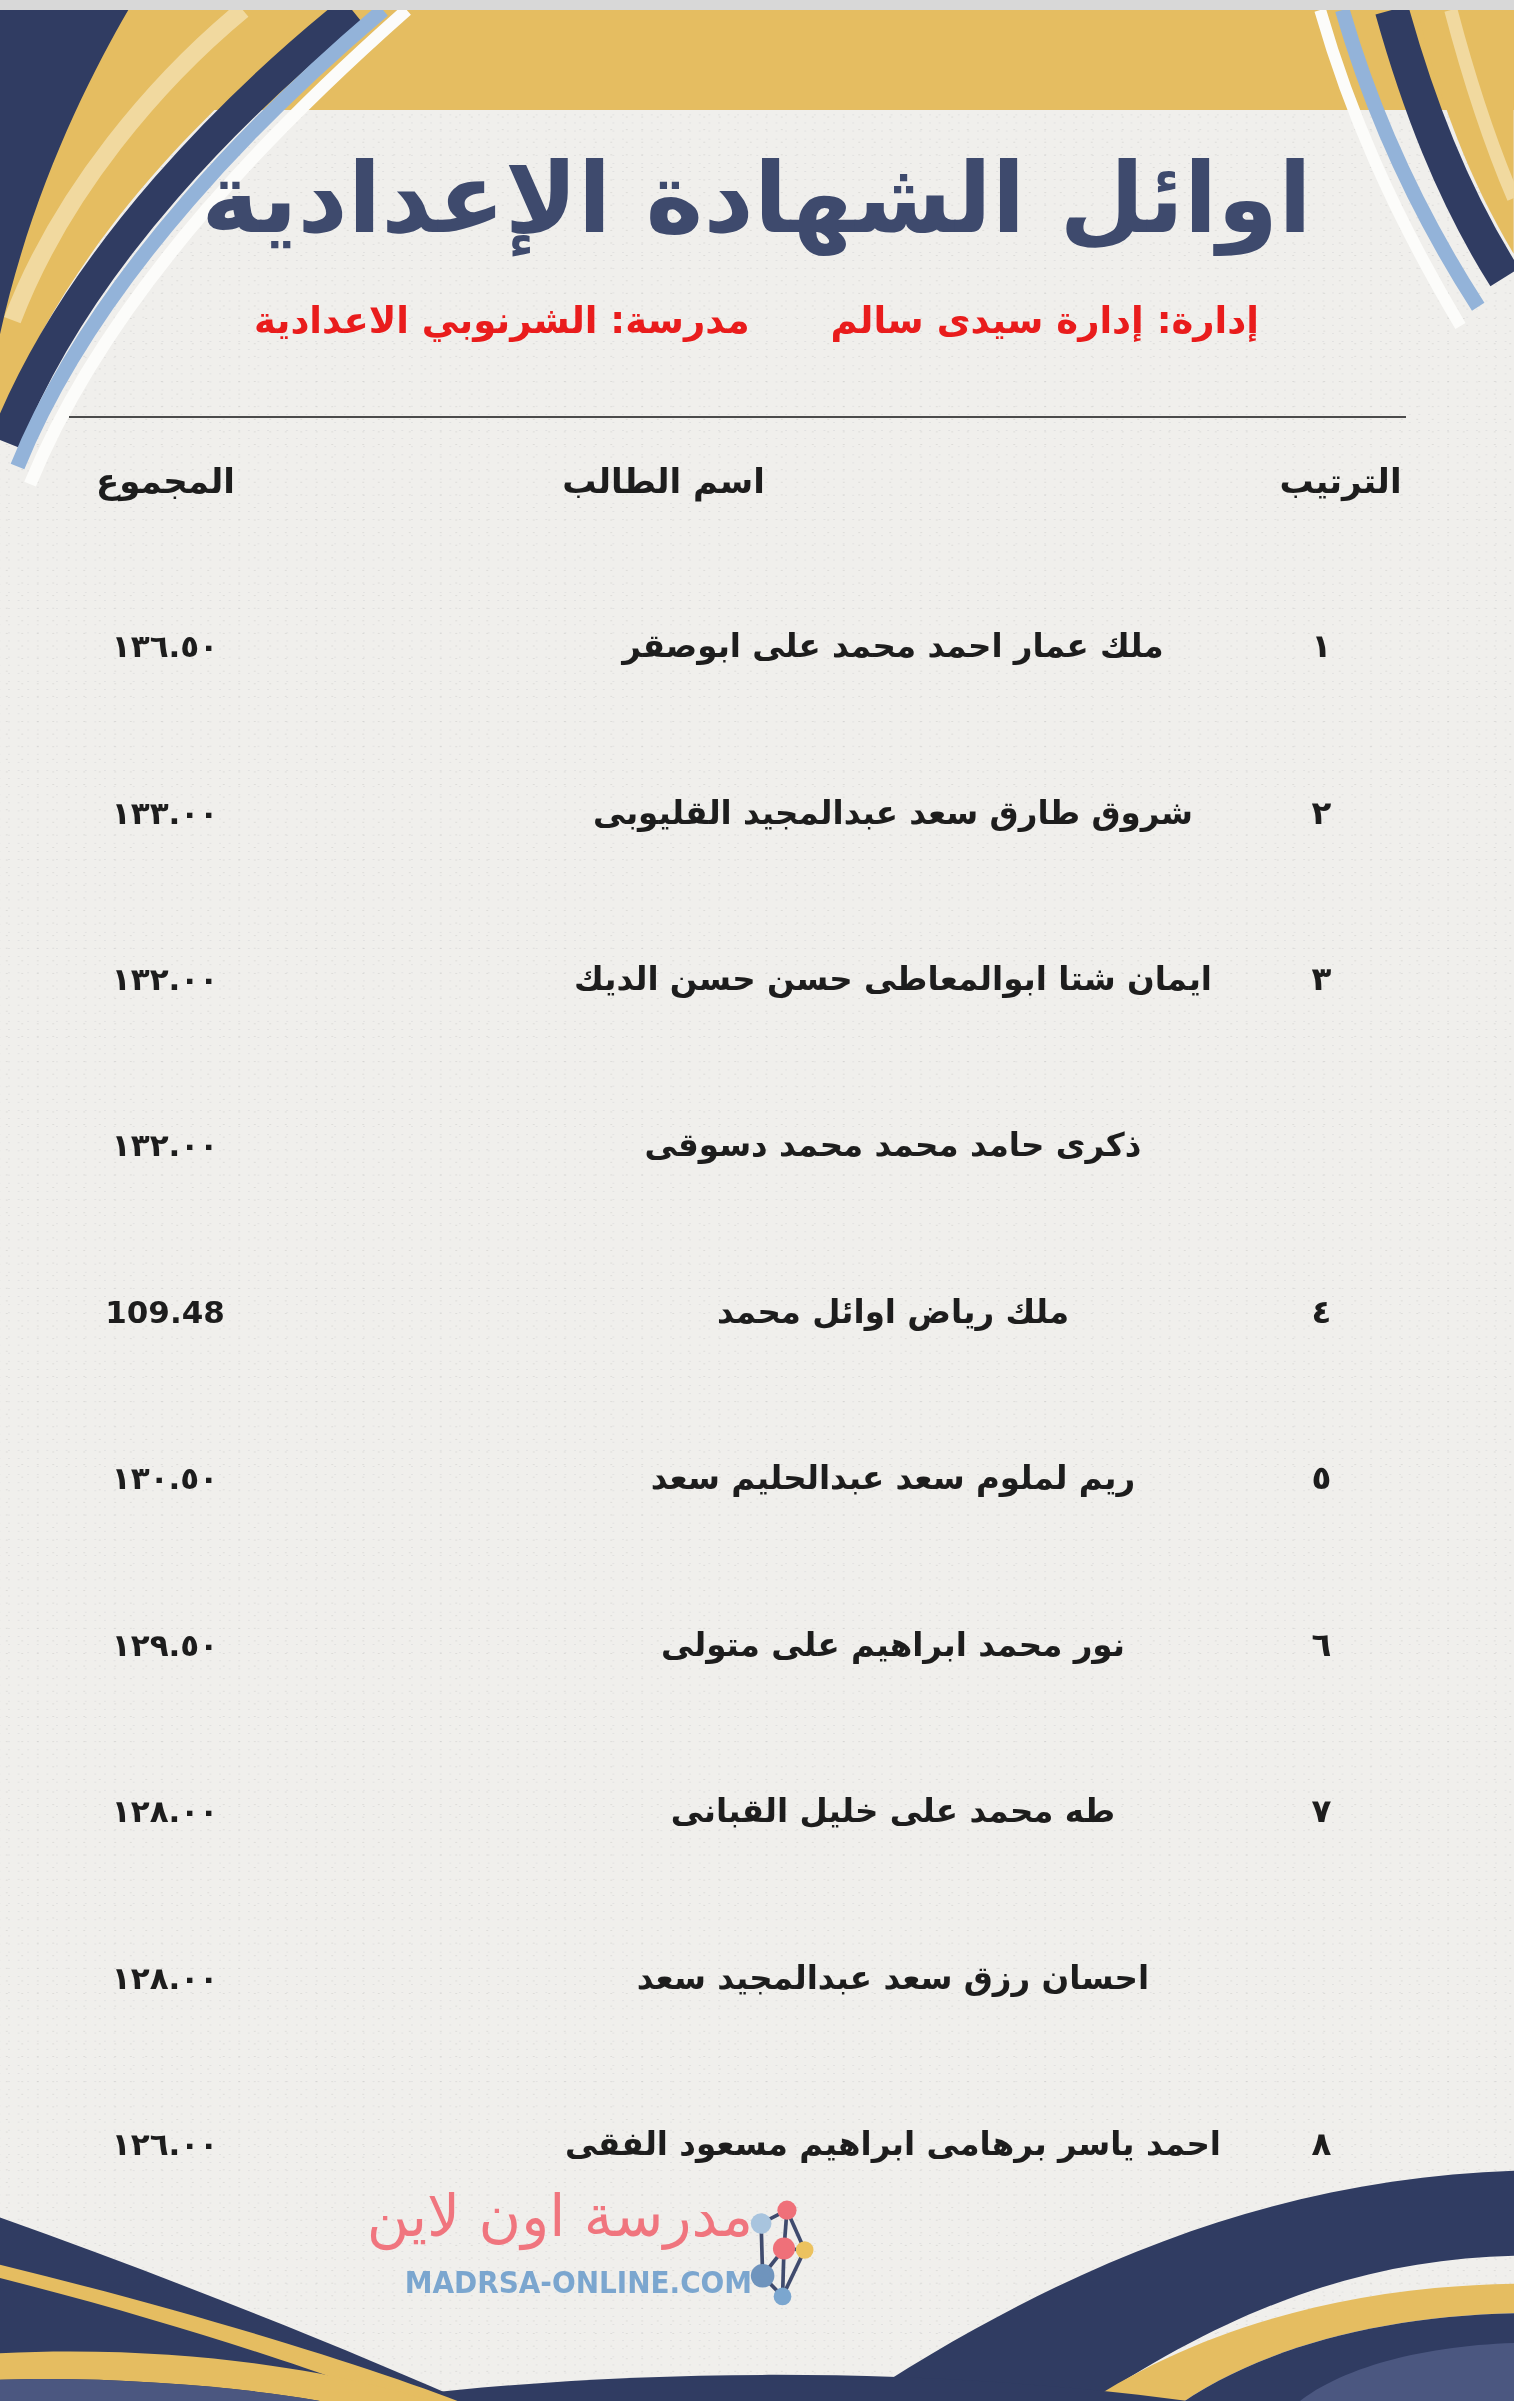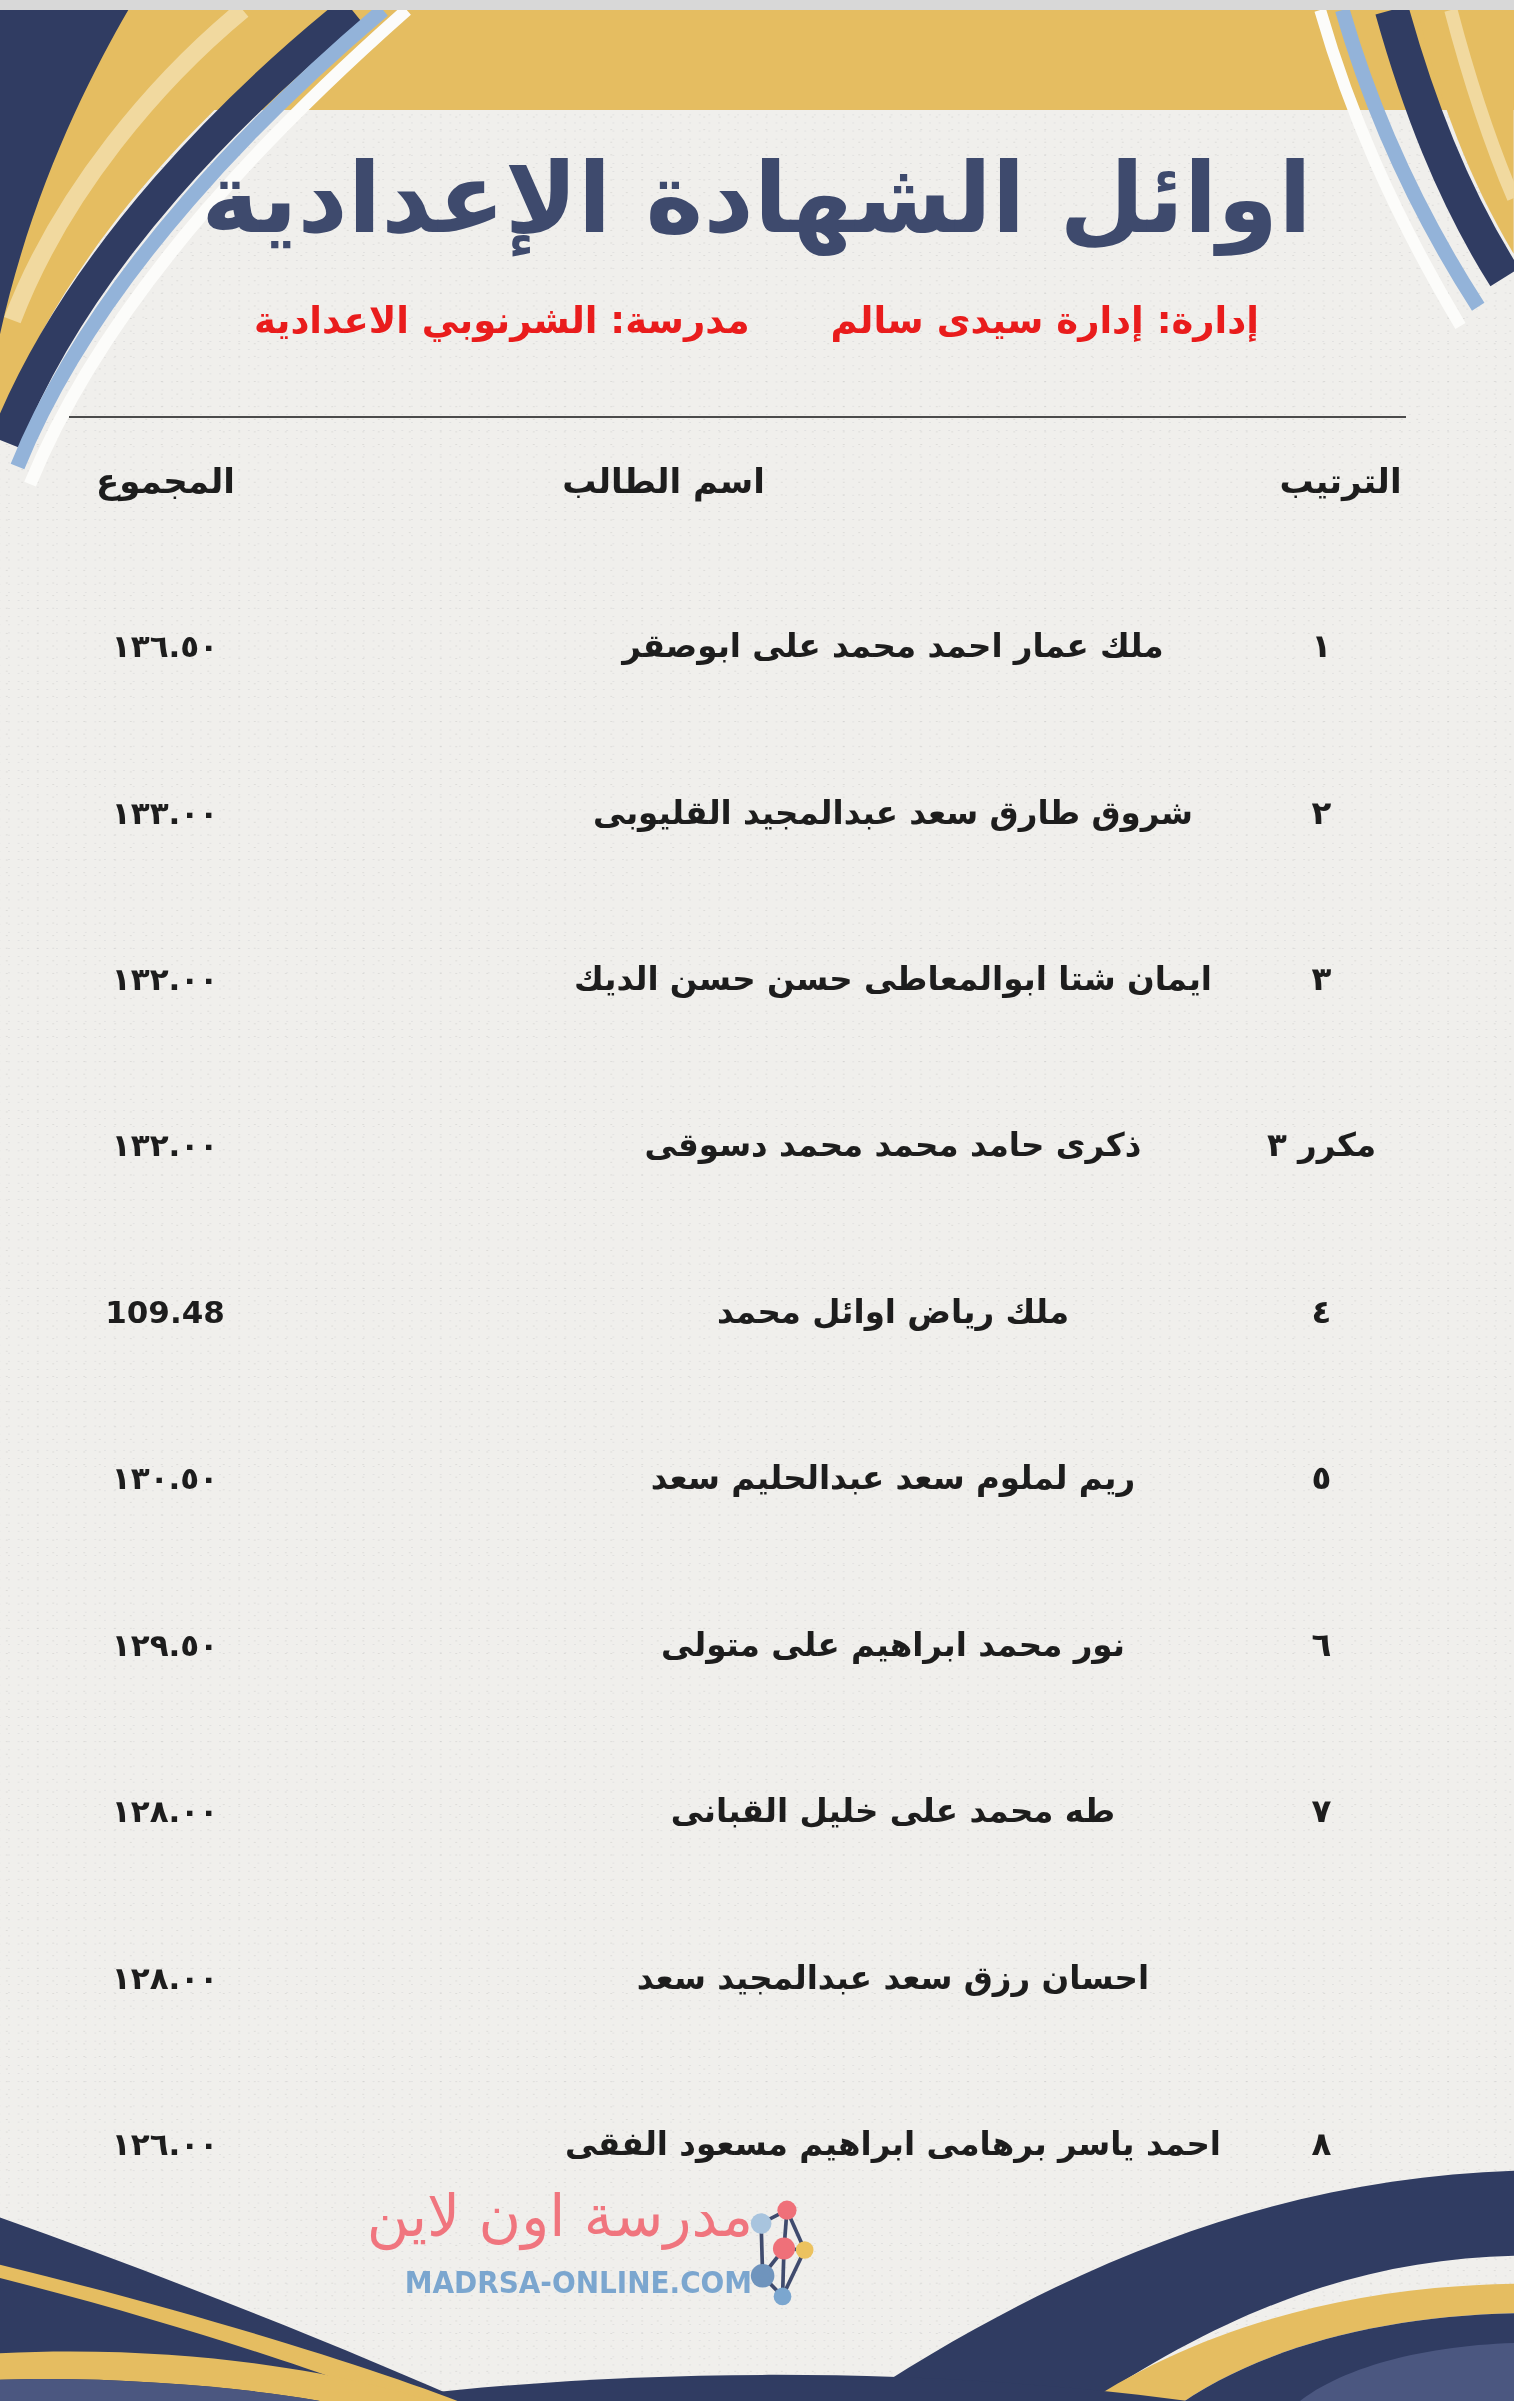--- a/index.html
+++ b/index.html
@@ -119,21 +119,20 @@
       <span class="cell rank">٢</span>
       <span class="cell name">شروق طارق سعد عبدالمجيد القليوبى</span>
       <span class="cell total">١٣٣.٠٠</span>
     </div>
     <div class="row">
       <span class="cell rank">٣</span>
       <span class="cell name">ايمان شتا ابوالمعاطى حسن حسن الديك</span>
       <span class="cell total">١٣٢.٠٠</span>
     </div>
     <div class="row">
-      <span class="cell rank">مكرر ٣</span>
       <span class="cell name">ذكرى حامد محمد محمد دسوقى</span>
       <span class="cell total">١٣٢.٠٠</span>
     </div>
     <div class="row">
       <span class="cell rank">٤</span>
       <span class="cell name">ملك رياض اوائل محمد</span>
       <span class="cell total">109.48</span>
     </div>
     <div class="row">
       <span class="cell rank">٥</span>

